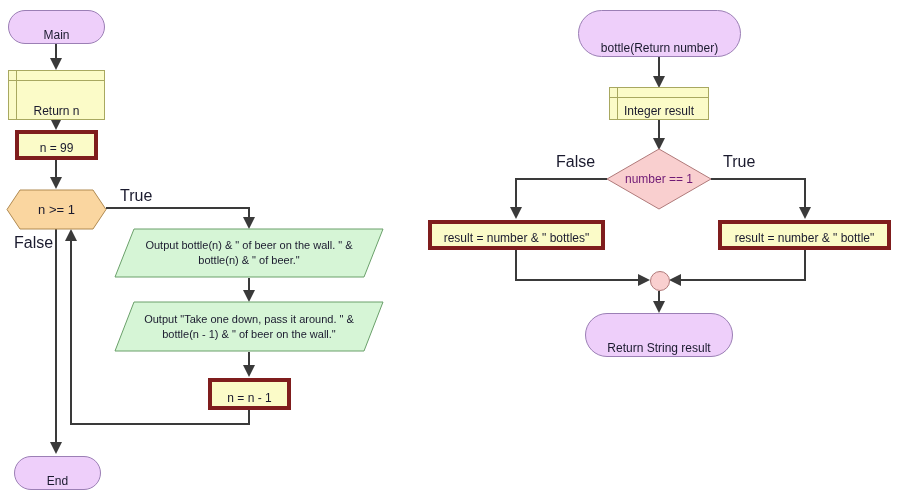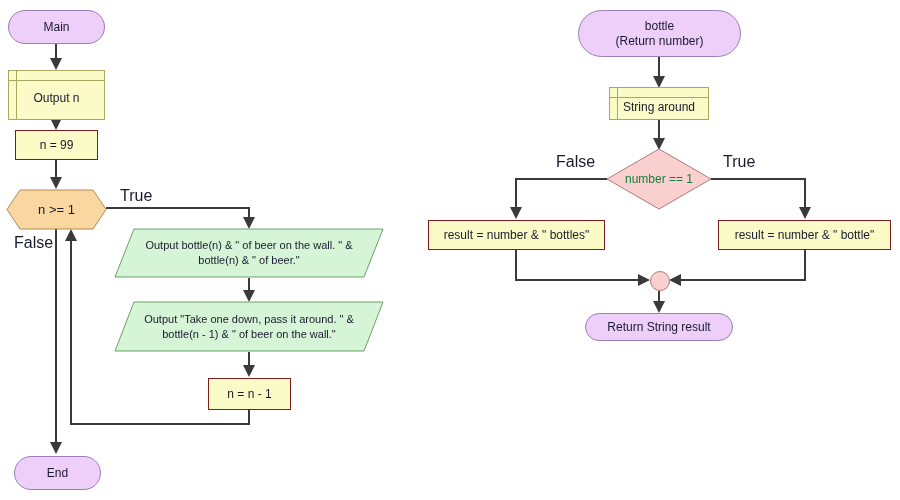--- a/index.html
+++ b/index.html
@@ -14,21 +14,21 @@
     position: relative;
     width: 900px;
     height: 500px;
     background: #ffffff;
     overflow: hidden;
   }
   .node {
     position: absolute;
     box-sizing: border-box;
     display: flex;
-    align-items: center;
+    align-items: flex-end;
     justify-content: center;
     text-align: center;
     color: #1a1a2e;
     font-size: 12px;
     line-height: 1.25;
     z-index: 3;
   }
   
   .terminal {
     background: #eecffa;
@@ -57,21 +57,21 @@
     background: #a8a860;
   }
   .decl .decl-label {
     position: relative;
     z-index: 2;
     padding-top: 7px;
   }
   
   .process {
     background: #fbfbc8;
-    border: 1px solid #7f1d1d;
+    border: 4px solid #7f1d1d;
   }
   .io-wrap {
     position: absolute;
     z-index: 3;
   }
   
   .hexwrap { position: absolute; z-index: 3; }
   .hexwrap .hexlabel {
     position: absolute;
     inset: 0;
@@ -83,21 +83,21 @@
   }
   
   .diamondwrap { position: absolute; z-index: 3; }
   .diamondwrap .dlabel {
     position: absolute;
     inset: 0;
     display: flex;
     align-items: center;
     justify-content: center;
     font-size: 12px;
-    color: #15803d;
+    color: #701a75;
   }
   
   .merge {
     position: absolute;
     background: #f9cfcf;
     border: 1px solid #b07a7a;
     border-radius: 50%;
     z-index: 4;
   }
   .edge-label {
@@ -164,21 +164,21 @@
     <path class="wire" d="M659,291 L659,311" marker-end="url(#ah)"></path>
   </svg>
 
   <div class="node terminal" style="left:8px; top:10px; width:97px; height:34px;">
     <span>Main</span>
   </div>
 
   <div class="node decl" style="left:8px; top:70px; width:97px; height:50px;">
     <span class="rule-v"></span>
     <span class="rule-h"></span>
-    <span class="decl-label">Output n</span>
+    <span class="decl-label">Return n</span>
   </div>
 
   <div class="node process" style="left:15px; top:130px; width:83px; height:30px;">
     <span>n = 99</span>
   </div>
 
   <div class="hexwrap" style="left:6px; top:189px; width:101px; height:41px;">
     <svg width="101" height="41" viewBox="0 0 101 41">
       <polygon points="14,1 87,1 100,20.5 87,40 14,40 1,20.5" fill="#fad6a0" stroke="#b08a50" stroke-width="1"></polygon>
     </svg>
@@ -209,29 +209,29 @@
   </div>
 
   <div class="node process" style="left:208px; top:378px; width:83px; height:32px;">
     <span>n = n - 1</span>
   </div>
 
   <div class="node terminal" style="left:14px; top:456px; width:87px; height:34px;">
     <span>End</span>
   </div>
 
-  <div class="node terminal" style="left:578px; top:10px; width:163px; height:47px; flex-direction:column;">
+  <div class="node terminal" style="left:578px; top:10px; width:163px; height:47px; flex-direction:row;">
     <span>bottle</span>
     <span>(Return number)</span>
   </div>
 
   <div class="node decl" style="left:609px; top:87px; width:100px; height:33px;">
     <span class="rule-v"></span>
     <span class="rule-h"></span>
-    <span class="decl-label">String around</span>
+    <span class="decl-label">Integer result</span>
   </div>
 
   <div class="diamondwrap" style="left:606px; top:148px; width:106px; height:62px;">
     <svg width="106" height="62" viewBox="0 0 106 62">
       <polygon points="53,1 105,31 53,61 1,31" fill="#f9cfcf" stroke="#b07a7a" stroke-width="1"></polygon>
     </svg>
     <span class="dlabel">number == 1</span>
   </div>
 
   <div class="edge-label" style="left:556px; top:153px;">False</div>
@@ -240,17 +240,17 @@
   <div class="node process" style="left:428px; top:220px; width:177px; height:30px;">
     <span>result = number &amp; " bottles"</span>
   </div>
 
   <div class="node process" style="left:718px; top:220px; width:173px; height:30px;">
     <span>result = number &amp; " bottle"</span>
   </div>
 
   <div class="merge" style="left:650px; top:271px; width:18px; height:18px;"></div>
 
-  <div class="node terminal" style="left:585px; top:313px; width:148px; height:28px;">
+  <div class="node terminal" style="left:585px; top:313px; width:148px; height:44px;">
     <span>Return String result</span>
   </div>
 
 </div>
 
 </body></html>

